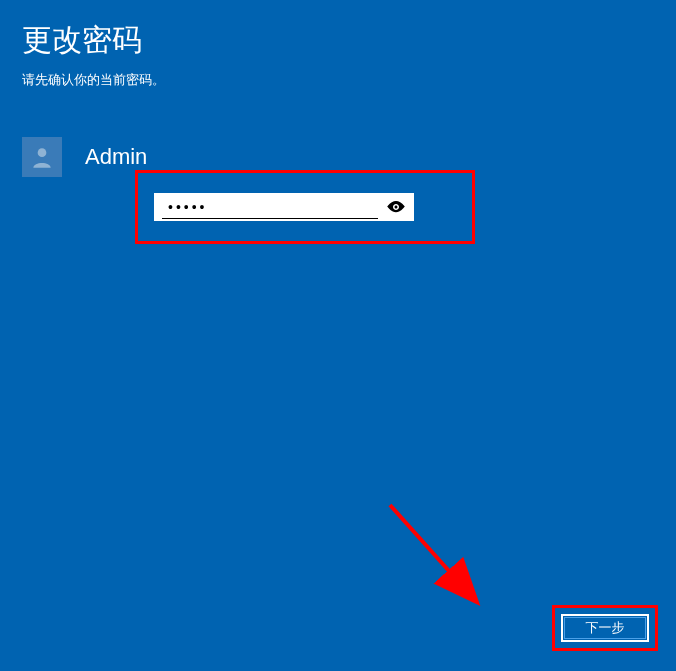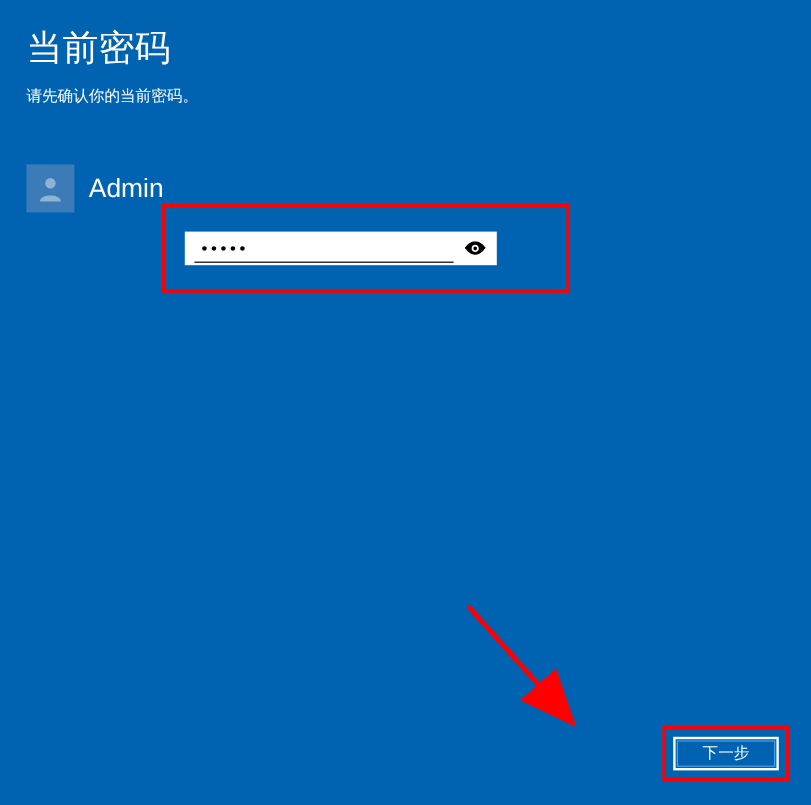--- a/index.html
+++ b/index.html
@@ -28,21 +28,21 @@
     .subtitle {
       font-size: 13px;
       color: #ffffff;
       font-weight: 400;
       font-family: Liberation Serif, serif;
     }
     .user-row {
       display: flex;
       align-items: center;
       margin-top: 48px;
-      gap: 12px;
+      gap: 23px;
     }
     .avatar {
       width: 40px;
       height: 40px;
       background: #3a7bb8;
       display: flex;
       align-items: center;
       justify-content: center;
     }
     .avatar svg {
@@ -150,21 +150,21 @@
     .btn-primary {
       border: 2px solid #ffffff;
       outline: 1px solid #4aa0e8;
       outline-offset: -4px;
     }
   </style>
 </head>
 <body>
 
 <div class="container">
-  <h1 class="title">当前密码</h1>
+  <h1 class="title">更改密码</h1>
   <p class="subtitle">请先确认你的当前密码。</p>
 
   <div class="user-row">
     <div class="avatar">
       <svg viewBox="0 0 24 24">
         <circle cx="12" cy="8" r="4"></circle>
         <path d="M4 22 C4 16, 20 16, 20 22 Z"></path>
       </svg>
     </div>
     <div class="username">Admin</div>

